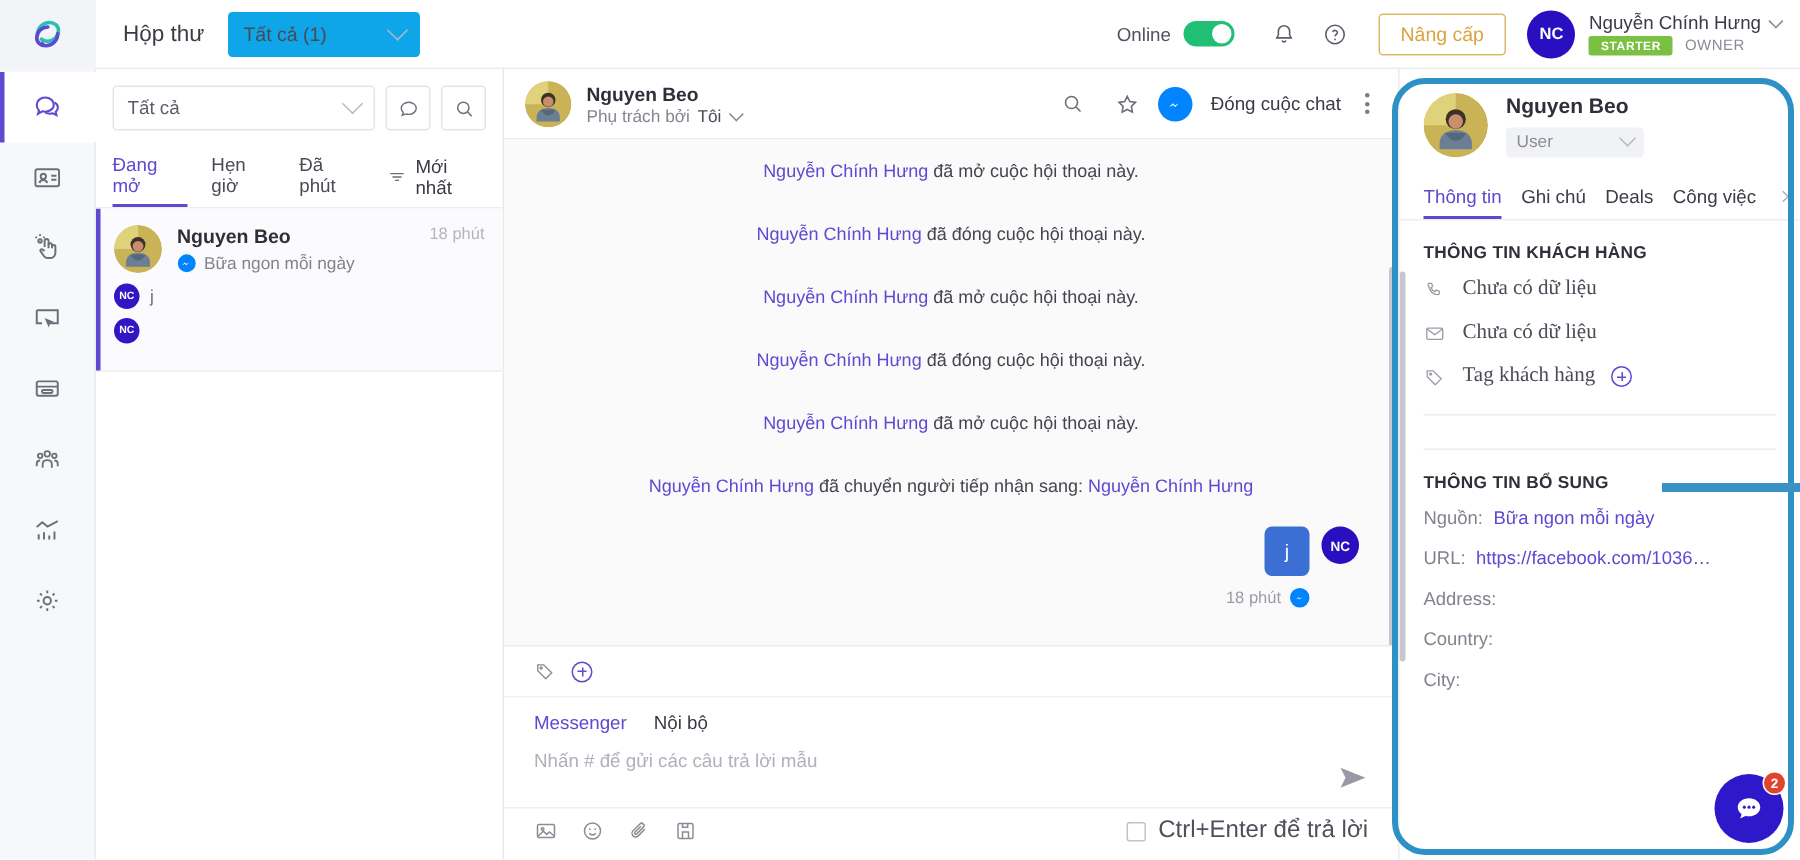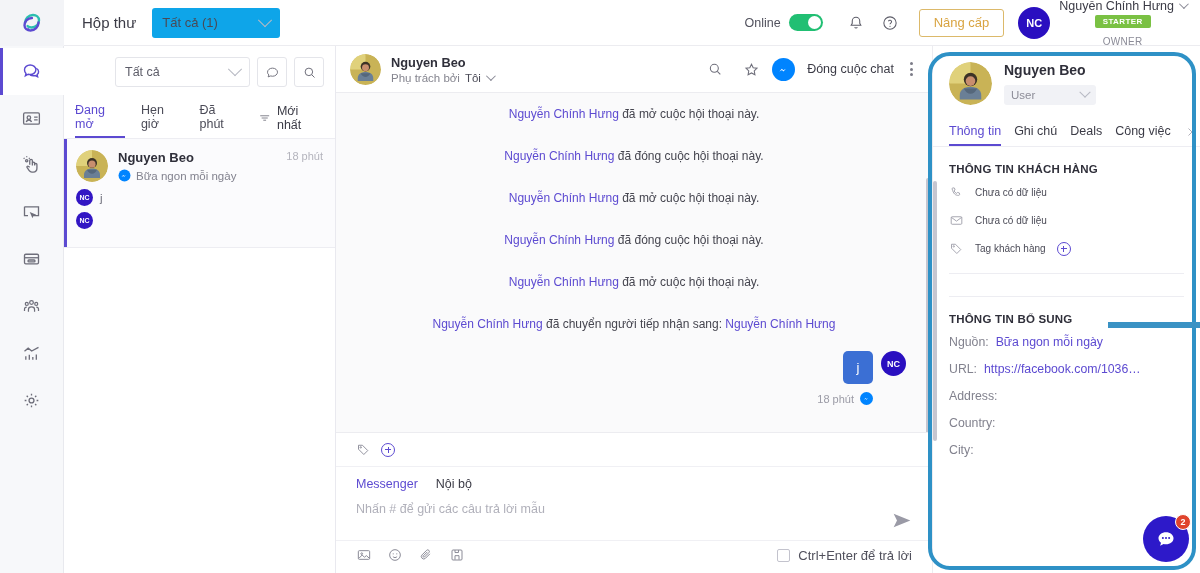--- a/index.html
+++ b/index.html
@@ -65,40 +65,40 @@
     color:#d9a441; font-size:13px; display:flex; align-items:center; cursor:pointer;
   }
   .avatar-nc {
     width:32px; height:32px; border-radius:50%; background:#2a0fc0;
     color:#fff; font-size:11px; font-weight:bold; display:flex; align-items:center; justify-content:center;
     flex:none;
   }
   .user-block { display:flex; flex-direction:column; margin-left:9px; }
   .user-row1 { display:flex; align-items:center; gap:5px; }
   .user-name { font-size:12.5px; color:#3b3b46; }
-  .user-row2 { display:flex; align-items:center; gap:8px; margin-top:2px;flex-direction:column; }
+  .user-row2 { display:flex; align-items:center; gap:8px; margin-top:2px; }
   .badge-starter {
     background:#7ac143; color:#fff; font-size:8px; font-weight:bold;
     padding: 2px 8px; border-radius:2px; letter-spacing:.4px;
   }
   .owner-label { font-size:10px; color:#8b8b97; letter-spacing:.3px; }
   .chev-sm { width:7px; height:7px; border-right:1.5px solid #8b8b97; border-bottom:1.5px solid #8b8b97; transform: rotate(45deg) translateY(-2px); }
 
   
   .body-row { flex:1; display:flex; min-height:0; }
 
   
   .conv-col {
     width: 272px; flex:none; border-right:1px solid #e9e9ef;
     display:flex; flex-direction:column; background:#fff;
   }
   .conv-filterbar { display:flex; align-items:center; gap:7px; padding: 11px 11px 8px 11px; }
   .filter-select {
     flex:1; height:30px; border:1px solid #e4e5ea; border-radius:3px;
-    display:flex; align-items:center; justify-content:space-between; padding:0 9px; cursor:pointer;margin-left:40px;
+    display:flex; align-items:center; justify-content:space-between; padding:0 9px; cursor:pointer;
   }
   .filter-select span { font-size:12.5px; color:#5c5c68; }
   .sq-btn { width:30px; height:30px; border:1px solid #e4e5ea; border-radius:3px; display:flex; align-items:center; justify-content:center; cursor:pointer; }
   .conv-tabs { display:flex; align-items:center; padding: 2px 11px 0 11px; }
   .conv-tab { font-size:12.5px; color:#4b4b57; padding: 6px 0 7px 0; margin-right:16px; cursor:pointer; position:relative; }
   .conv-tab.active { color:#5c4ad1; }
   .conv-tab.active::after { content:""; position:absolute; left:0; right:0; bottom:0; height:2px; background:#5c4ad1; }
   .sort-wrap { margin-left:auto; display:flex; align-items:center; gap:6px; cursor:pointer; }
   .sort-wrap span { font-size:12.5px; color:#3b3b46; }
   .conv-list { flex:1; overflow:hidden; border-top:1px solid #ededf2; }
@@ -159,21 +159,21 @@
   .comp-ch { font-size:12.5px; cursor:pointer; }
   .comp-ch.active { color:#5c4ad1; }
   .comp-ch.idle { color:#3b3b46; }
   .comp-inputrow { display:flex; align-items:flex-start; padding: 9px 20px 0 20px; }
   .comp-input { flex:1; font-size:12.5px; color:#b0b0ba; padding: 2px 0 24px 0; cursor:text; }
   .send-arrow { margin-top:12px; cursor:pointer; flex:none; }
   .comp-footrow { display:flex; align-items:center; padding: 6px 20px 10px 20px; border-top:1px solid #f0f0f4; }
   .comp-tools { display:flex; align-items:center; gap:15px; }
   .comp-right { margin-left:auto; display:flex; align-items:center; gap:8px; }
   .cb { width:13px; height:13px; border:1px solid #c3c3cd; border-radius:2px; cursor:pointer; }
-  .comp-right span { font-size:13px; color:#50505c; }
+  .comp-right span { font-size:16px; color:#50505c; }
 
   
   .info-col {
     width: 268px; flex:none; background:#fff;
     display:flex; flex-direction:column; position:relative;
     border-left:1px solid #ececf0; overflow:hidden;
   }
   .info-head { display:flex; align-items:center; padding: 16px 14px 10px 16px; }
   .info-av { width:43px; height:43px; border-radius:50%; overflow:hidden; flex:none; }
   .info-headtxt { margin-left:12px; flex:1; }
@@ -187,21 +187,21 @@
   .info-tab { font-size:12.5px; color:#3b3b46; padding: 5px 0 8px 0; margin-right:13px; cursor:pointer; position:relative; white-space:nowrap; }
   .info-tab.active { color:#5c4ad1; }
   .info-tab.active::after { content:""; position:absolute; left:0; right:0; bottom:0; height:2px; background:#5c4ad1; }
   .info-tab-next { margin-left:auto; margin-right:12px; cursor:pointer; }
   .info-body { flex:1; padding: 0 0 0 0; overflow:hidden; }
   .sec-title { font-size:11.5px; font-weight:bold; color:#2f2f3a; letter-spacing:.2px; padding: 16px 16px 10px 16px; }
   .sec-title-row { display:flex; align-items:baseline; justify-content:space-between; padding: 17px 16px 10px 16px; }
   .sec-title-row .t { font-size:11.5px; font-weight:bold; color:#2f2f3a; letter-spacing:.2px; }
   .sec-title-row .a { font-size:12px; color:#5c4ad1; cursor:pointer; }
   .info-line { display:flex; align-items:center; gap:11px; padding: 0 16px 13px 16px; }
-  .info-line .txt { font-size:10px; color:#4b4b57; }
+  .info-line .txt { font-size:14px; color:#4b4b57;font-family:Liberation Serif, serif; }
   .plus-circ { width:14px; height:14px; border-radius:50%; border:1.3px solid #5c4ad1; position:relative; cursor:pointer; flex:none; }
   .plus-circ::before, .plus-circ::after { content:""; position:absolute; background:#5c4ad1; }
   .plus-circ::before { left:3px; right:3px; top:5.5px; height:1.3px; }
   .plus-circ::after { top:3px; bottom:3px; left:5.5px; width:1.3px; }
   .divider { height:1px; background:#ededf2; margin: 4px 16px 0 16px; }
   .field-row { display:flex; align-items:baseline; gap:7px; padding: 0 16px 13px 16px; }
   .field-lbl { font-size:12.3px; color:#82828e; }
   .field-val { font-size:12.3px; color:#5c4ad1; }
   .field-val.plain { color:#4b4b57; }
   .panel-vscroll { position:absolute; left:0px; top:135px; width:4px; height:260px; background:#c6c6d0; border-radius:2px; }

